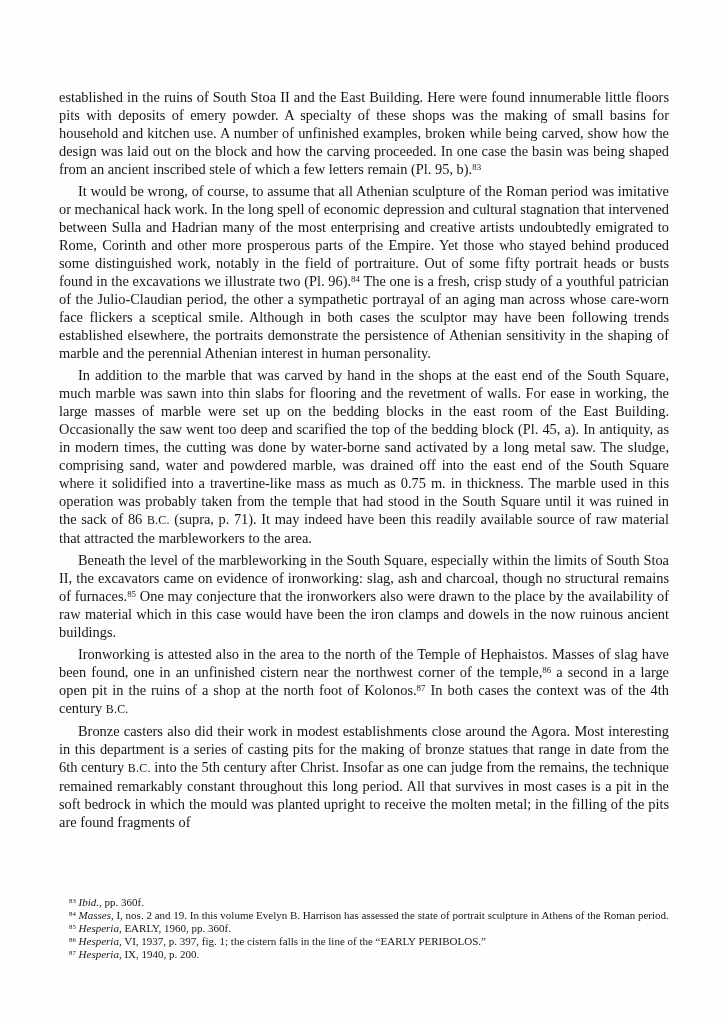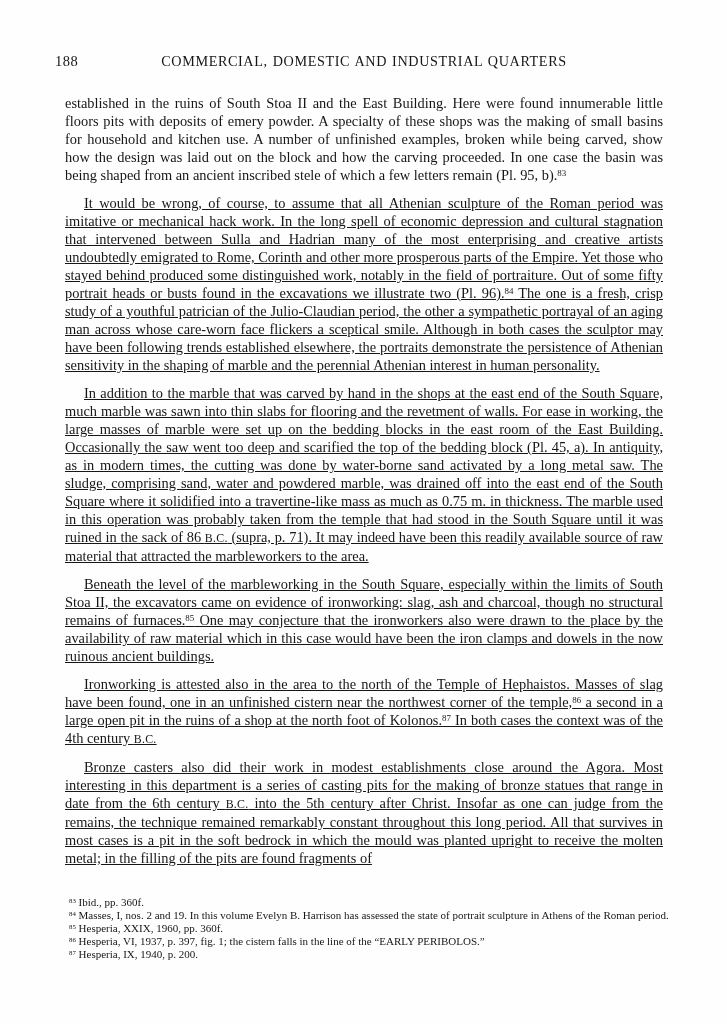--- a/index.html
+++ b/index.html
@@ -41,26 +41,25 @@
   .body-text {
     position: absolute;
     top: 84px;
     left: 55px;
     width: 618px;
     font-size: 14.4px;
     line-height: 18px;
     text-align: justify;
   }
   .body-text p {
-    margin: 10px;
+    margin: 4px;
     padding: 0;
   }
   .body-text p.indent {
     text-indent: 19px;
-    text-decoration: underline;
   }
   .footnotes {
     position: absolute;
     top: 896px;
     left: 55px;
     width: 618px;
     font-size: 11px;
     line-height: 12.9px;
     text-align: justify;
   }
@@ -70,43 +69,39 @@
     text-indent: 14px;
   }
   sup.fnref {
     font-size: 0.62em;
     line-height: 0;
     position: relative;
     top: -0.45em;
     vertical-align: baseline;
     letter-spacing: 0;
   }
-  .it { }
+  .it { font-style: italic; }
   .sc { font-size: 0.82em; letter-spacing: 0.3px; }
 </style>
 </head>
 <body>
 
 <div class="page">
 
-  <div class="running-head">
-    <span class="page-number">188</span>
-    <span class="head-title">COMMERCIAL, DOMESTIC AND INDUSTRIAL QUARTERS</span>
-  </div>
 
   <div class="body-text">
       <p><span>established in the ruins of South Stoa II and the East Building. Here were found innumerable little floors pits with deposits of emery powder. A specialty of these shops was the making of small basins for household and kitchen use. A number of unfinished examples, broken while being carved, show how the design was laid out on the block and how the carving proceeded. In one case the basin was being shaped from an ancient inscribed stele of which a few letters remain (Pl. 95, b).</span><sup class="fnref">83</sup></p>
       <p class="indent"><span>It would be wrong, of course, to assume that all Athenian sculpture of the Roman period was imitative or mechanical hack work. In the long spell of economic depression and cultural stagnation that intervened between Sulla and Hadrian many of the most enterprising and creative artists undoubtedly emigrated to Rome, Corinth and other more prosperous parts of the Empire. Yet those who stayed behind produced some distinguished work, notably in the field of portraiture. Out of some fifty portrait heads or busts found in the excavations we illustrate two (Pl. 96).</span><sup class="fnref">84</sup><span> The one is a fresh, crisp study of a youthful patrician of the Julio-Claudian period, the other a sympathetic portrayal of an aging man across whose care-worn face flickers a sceptical smile. Although in both cases the sculptor may have been following trends established elsewhere, the portraits demonstrate the persistence of Athenian sensitivity in the shaping of marble and the perennial Athenian interest in human personality.</span></p>
       <p class="indent"><span>In addition to the marble that was carved by hand in the shops at the east end of the South Square, much marble was sawn into thin slabs for flooring and the revetment of walls. For ease in working, the large masses of marble were set up on the bedding blocks in the east room of the East Building. Occasionally the saw went too deep and scarified the top of the bedding block (Pl. 45, a). In antiquity, as in modern times, the cutting was done by water-borne sand activated by a long metal saw. The sludge, comprising sand, water and powdered marble, was drained off into the east end of the South Square where it solidified into a travertine-like mass as much as 0.75 m. in thickness. The marble used in this operation was probably taken from the temple that had stood in the South Square until it was ruined in the sack of 86 </span><span class="sc">B.C.</span><span> (supra, p. 71). It may indeed have been this readily available source of raw material that attracted the marbleworkers to the area.</span></p>
       <p class="indent"><span>Beneath the level of the marbleworking in the South Square, especially within the limits of South Stoa II, the excavators came on evidence of ironworking: slag, ash and charcoal, though no structural remains of furnaces.</span><sup class="fnref">85</sup><span> One may conjecture that the ironworkers also were drawn to the place by the availability of raw material which in this case would have been the iron clamps and dowels in the now ruinous ancient buildings.</span></p>
       <p class="indent"><span>Ironworking is attested also in the area to the north of the Temple of Hephaistos. Masses of slag have been found, one in an unfinished cistern near the northwest corner of the temple,</span><sup class="fnref">86</sup><span> a second in a large open pit in the ruins of a shop at the north foot of Kolonos.</span><sup class="fnref">87</sup><span> In both cases the context was of the 4th century </span><span class="sc">B.C.</span></p>
       <p class="indent"><span>Bronze casters also did their work in modest establishments close around the Agora. Most interesting in this department is a series of casting pits for the making of bronze statues that range in date from the 6th century </span><span class="sc">B.C.</span><span> into the 5th century after Christ. Insofar as one can judge from the remains, the technique remained remarkably constant throughout this long period. All that survives in most cases is a pit in the soft bedrock in which the mould was planted upright to receive the molten metal; in the filling of the pits are found fragments of</span></p>
     </div>
 
   <div class="footnotes">
       <p><sup class="fnref">83</sup><span> </span><span class="it">Ibid.</span><span>, pp. 360f.</span></p>
       <p><sup class="fnref">84</sup><span> </span><span class="it">Masses</span><span>, I, nos. 2 and 19. In this volume Evelyn B. Harrison has assessed the state of portrait sculpture in Athens of the Roman period.</span></p>
-      <p><sup class="fnref">85</sup><span> </span><span class="it">Hesperia</span><span>, XXIX, 1960, pp. 360f.</span></p>
+      <p><sup class="fnref">85</sup><span> </span><span class="it">Hesperia</span><span>, EARLY, 1960, pp. 360f.</span></p>
       <p><sup class="fnref">86</sup><span> </span><span class="it">Hesperia</span><span>, VI, 1937, p. 397, fig. 1; the cistern falls in the line of the “EARLY PERIBOLOS.”</span></p>
       <p><sup class="fnref">87</sup><span> </span><span class="it">Hesperia</span><span>, IX, 1940, p. 200.</span></p>
     </div>
 
 </div>
 
 </body></html>

